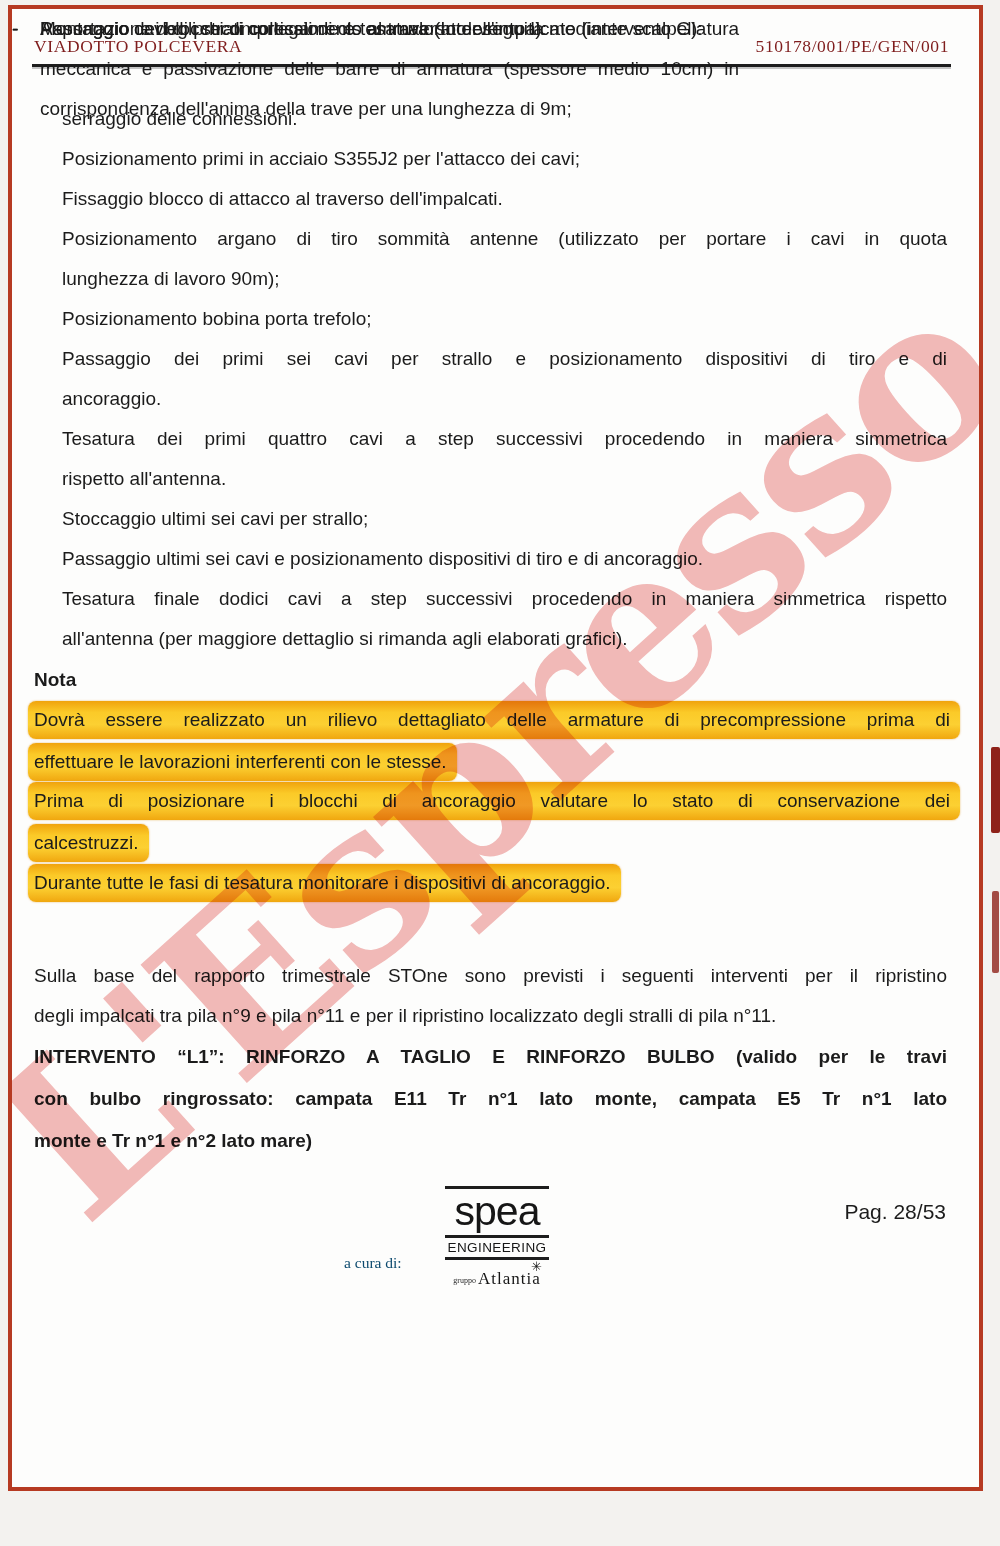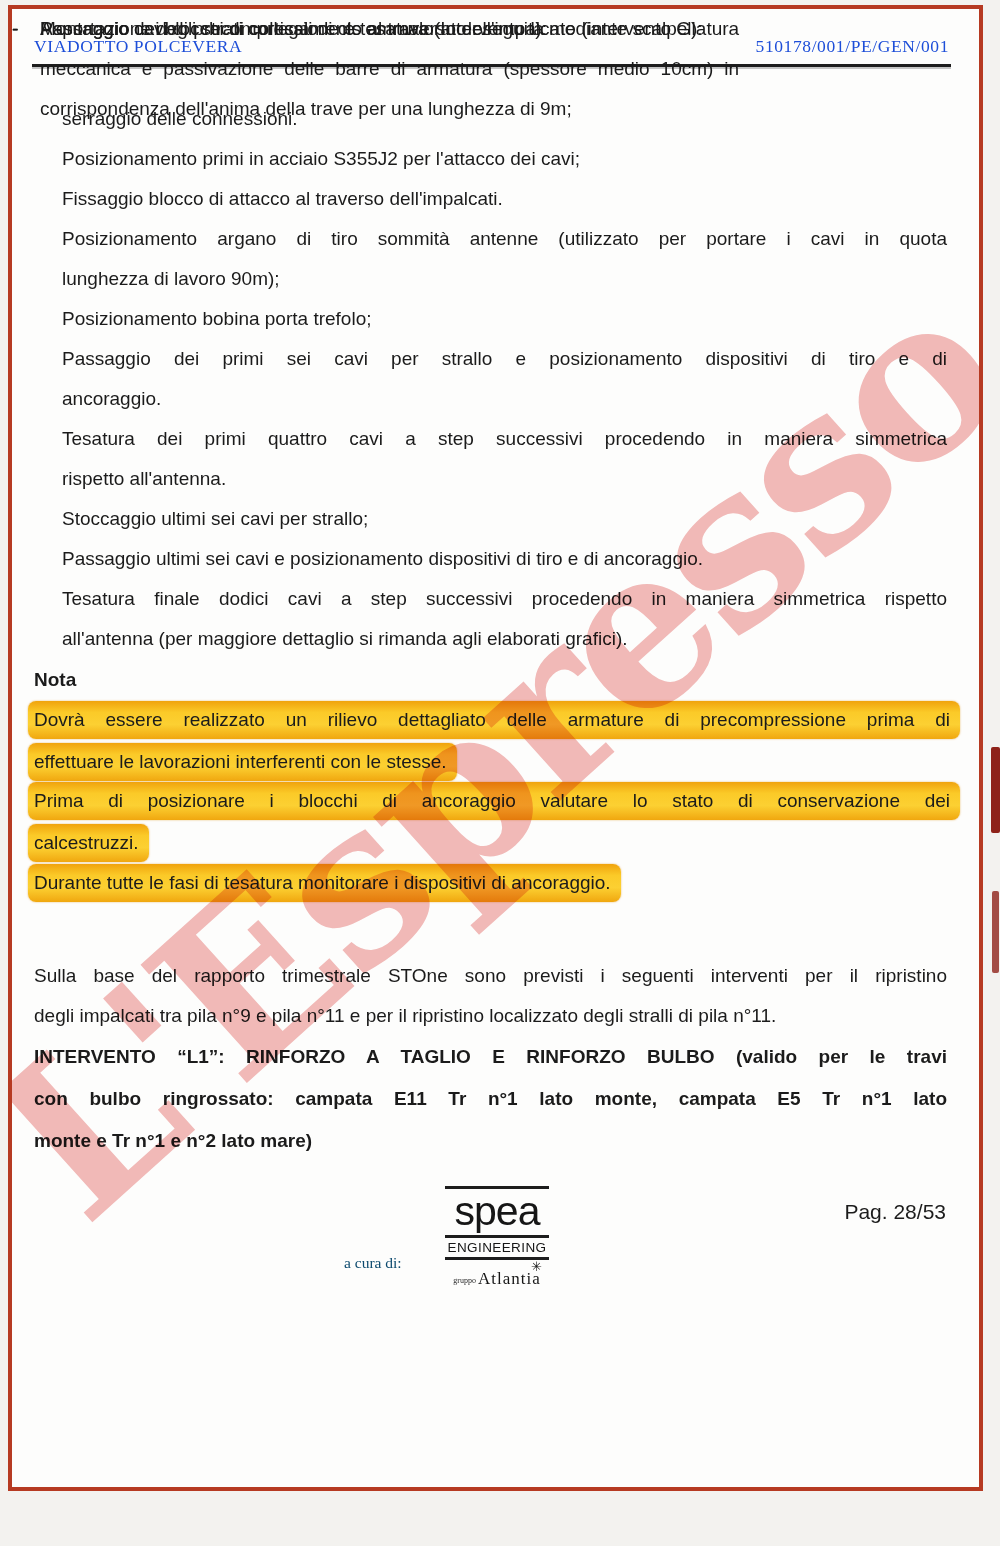--- a/index.html
+++ b/index.html
@@ -13,21 +13,21 @@
     position:absolute;left:8px;top:5px;width:967px;height:1478px;
     background:#fdfdfc;
     border:4px solid var(--accent,#B63A22);
     overflow:hidden;
   }
   
   .hdr{
     display:flex;justify-content:space-between;align-items:baseline;
     margin:27px 30px 0 22px;
     font-family:"Liberation Serif",serif;
-    font-size:17.5px;letter-spacing:.6px;color:#1d4ed8;
+    font-size:17.5px;letter-spacing:.6px;color:#7f1d1d;
   }
   .rule{margin:7px 28px 0 20px;border-top:3px solid #1d1d1d;box-shadow:0 2px 0 rgba(30,30,30,.25);}
   
   main{margin:32px 32px 0 22px;color:#1b1b1b;font-size:19px;}
   .block{position:relative;}
   .block.indent{padding-left:28px;}
   .block.dash{padding-left:28px;}
   .dash{position:absolute;left:0;top:0;line-height:40px;}
   .line{line-height:40px;white-space:normal;}
   .line.fill{text-align:justify;text-align-last:justify;}

